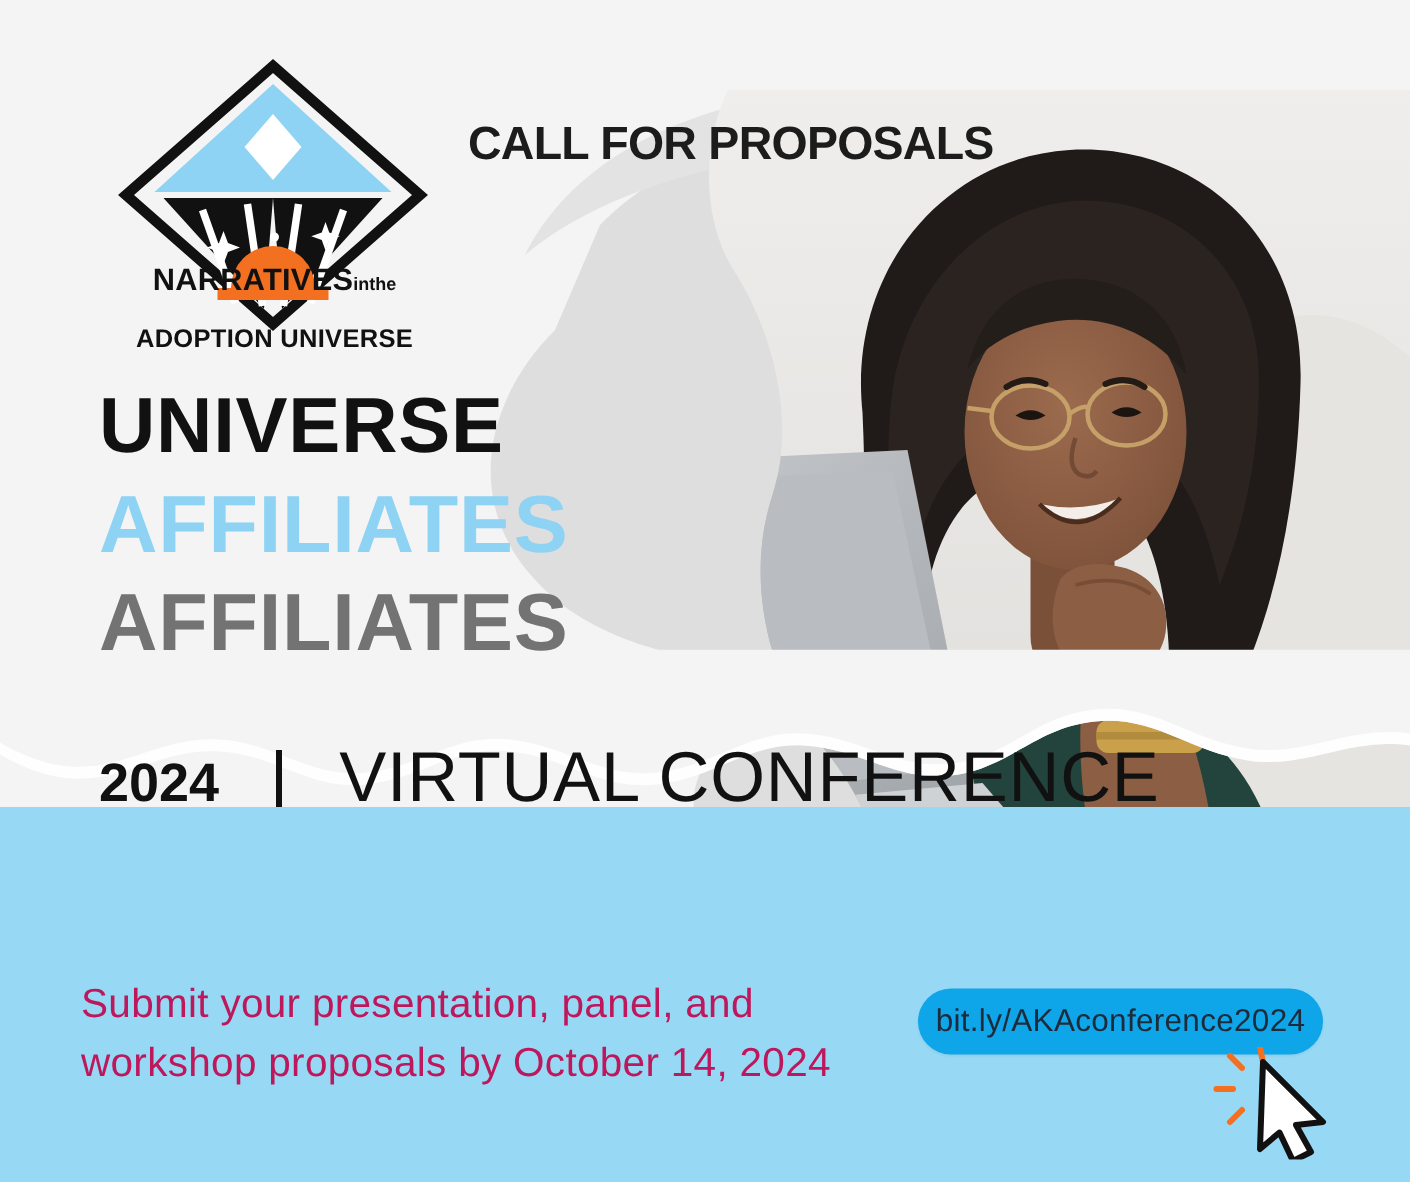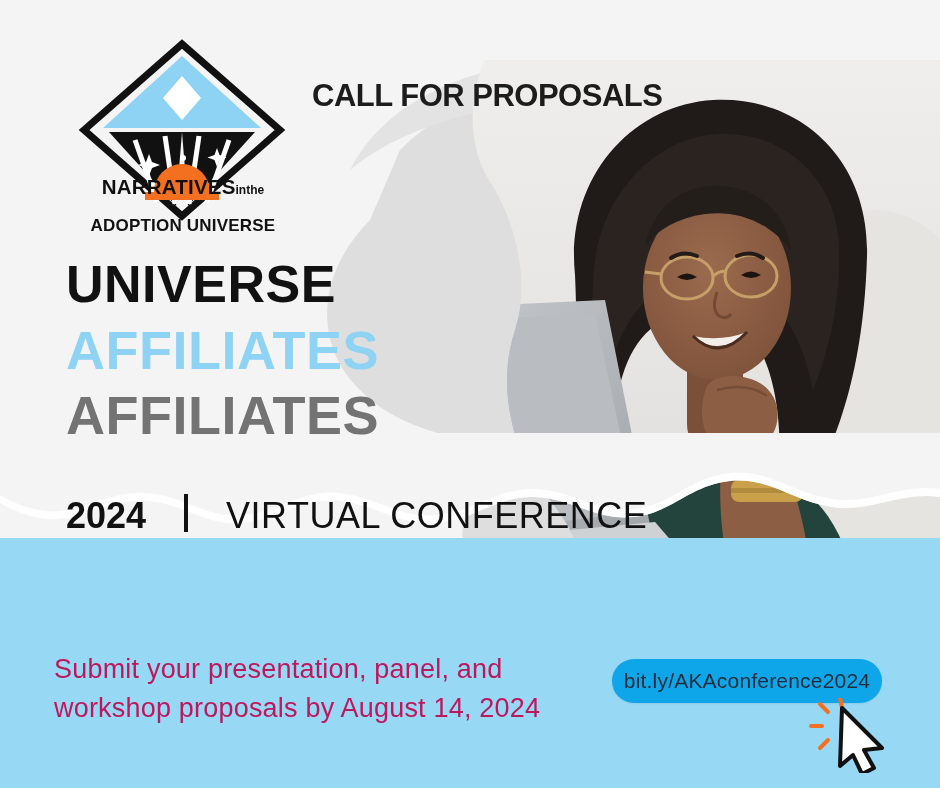--- a/index.html
+++ b/index.html
@@ -89,21 +89,21 @@
   .subline {
     position:absolute; left:66px; top:490px;
     display:flex; align-items:baseline; gap:16px;
     color:#111;
   }
   .subline .year { font-size:36px; font-weight:bold; letter-spacing:0px; }
   .subline .bar {
     display:inline-block; width:4px; height:38px; background:#111;
     margin:0 22px; position:relative; top:4px;
   }
-  .subline .vc { font-size:36px; font-weight:400; letter-spacing:0.5px; }
+  .subline .vc { font-size:47px; font-weight:400; letter-spacing:0.5px; }
 
   
   .cta {
     position:absolute; left:54px; top:650px;
     font-size:27px; color:#be185d; line-height:1.45;
     font-weight:400; letter-spacing:0.2px;
   }
 
   
   .pill {
@@ -280,21 +280,21 @@
   <div class="h-affiliates">AFFILIATES</div>
 
   <div class="subline">
     <span class="year">2024</span>
     <span class="bar"></span>
     <span class="vc">VIRTUAL CONFERENCE</span>
   </div>
 
   <div class="cta">
     <div>Submit your presentation, panel, and</div>
-    <div>workshop proposals by August 14, 2024</div>
+    <div>workshop proposals by October 14, 2024</div>
   </div>
 
   <div class="pill">
     <span>bit.ly/AKAconference2024</span>
   </div>
 
   <div class="cursor">
     <svg width="90" height="75" viewBox="0 0 90 75">
       <g stroke="#f37021" stroke-width="4" stroke-linecap="round">
         <path d="M22,14 L14,6"></path>

